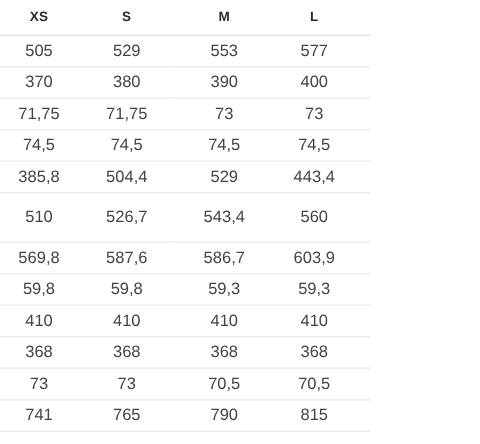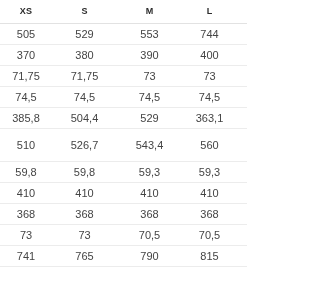--- a/index.html
+++ b/index.html
@@ -86,21 +86,21 @@
         <th>S</th>
         <th>M</th>
         <th class="h-l">L</th>
       </tr>
     </thead>
     <tbody id="table-body">
         <tr>
           <td>505</td>
           <td>529</td>
           <td>553</td>
-          <td class="col-l">744</td>
+          <td class="col-l">577</td>
         </tr>
         <tr>
           <td>370</td>
           <td>380</td>
           <td>390</td>
           <td class="col-l">400</td>
         </tr>
         <tr>
           <td>71,75</td>
           <td>71,75</td>
@@ -110,27 +110,33 @@
         <tr>
           <td>74,5</td>
           <td>74,5</td>
           <td>74,5</td>
           <td class="col-l">74,5</td>
         </tr>
         <tr>
           <td>385,8</td>
           <td>504,4</td>
           <td>529</td>
-          <td class="col-l">363,1</td>
+          <td class="col-l">443,4</td>
         </tr>
         <tr class="tall">
           <td>510</td>
           <td>526,7</td>
           <td>543,4</td>
           <td class="col-l">560</td>
+        </tr>
+        <tr>
+          <td>569,8</td>
+          <td>587,6</td>
+          <td>586,7</td>
+          <td class="col-l">603,9</td>
         </tr>
         <tr>
           <td>59,8</td>
           <td>59,8</td>
           <td>59,3</td>
           <td class="col-l">59,3</td>
         </tr>
         <tr>
           <td>410</td>
           <td>410</td>

